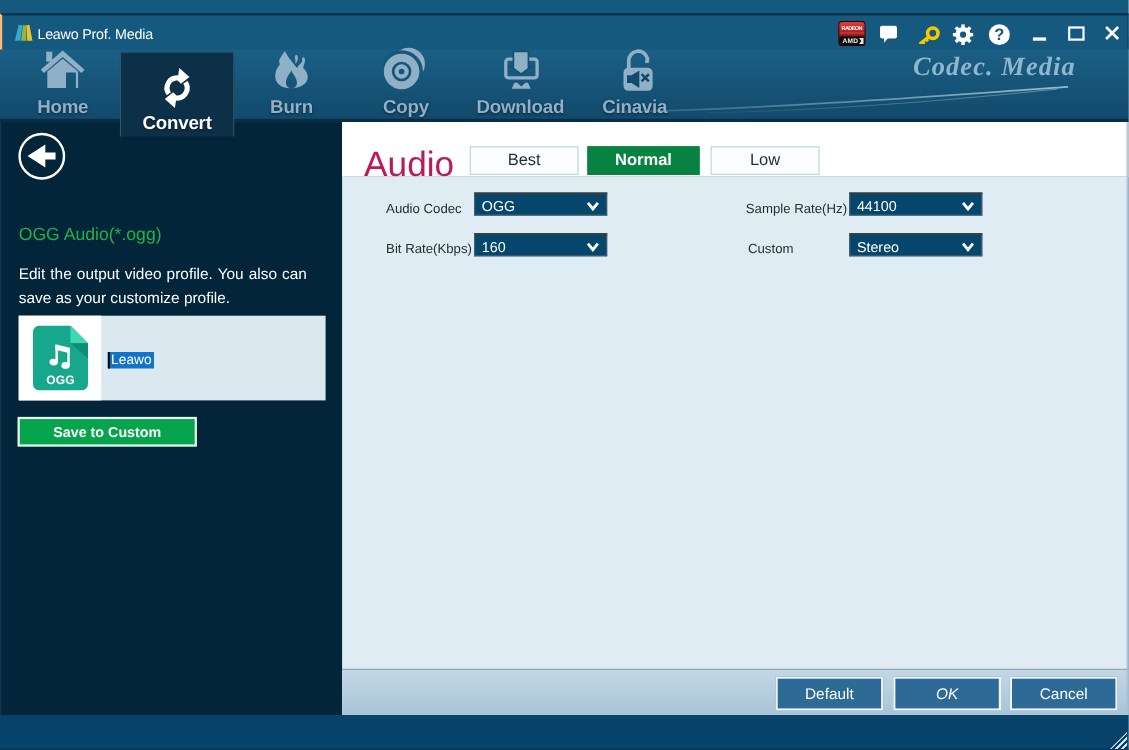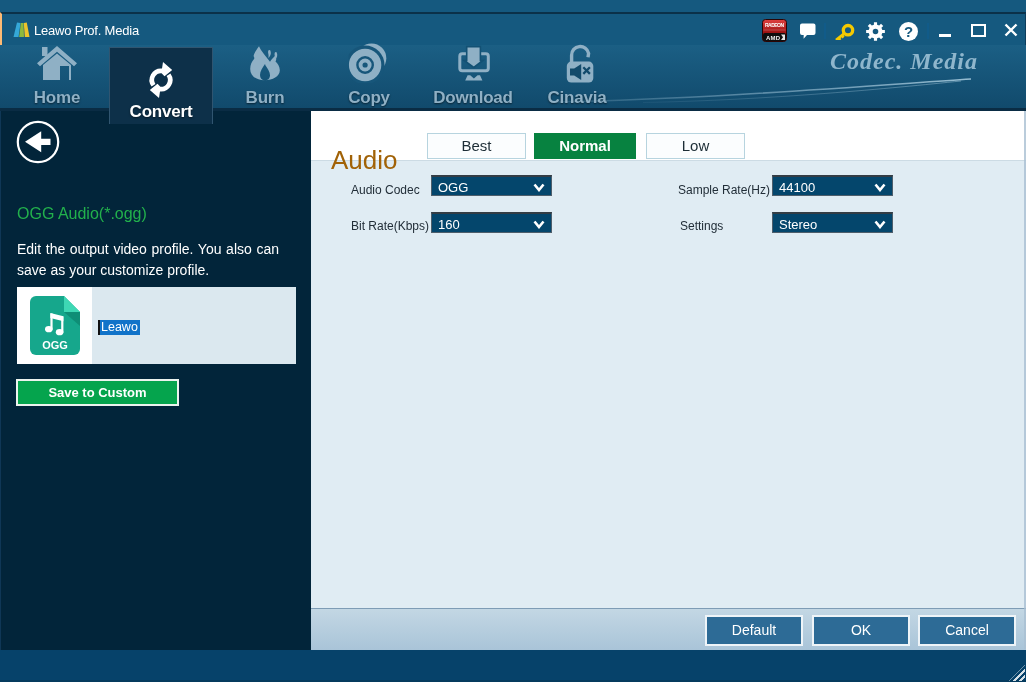--- a/index.html
+++ b/index.html
@@ -38,21 +38,21 @@
 #cardwhite { position:absolute; left:0; top:0; width:75px; height:77px; background:#fff; }
 #oggicon { position:absolute; left:13px; top:9px; }
 #custom { position:absolute; left:81px; top:33px; background:#1173c9; color:#fff; font-size:12.5px; line-height:15px; padding:0 2px 0 1px; border-left:2px solid #111; }
 #savebtn { position:absolute; left:16px; top:268px; width:163px; height:27px; background:#05a44d;
   border:2px solid #ecf3ee; color:#fff; font-size:13px; font-weight:bold; text-align:center; line-height:23px; }
 
 
 #rightpanel { position:absolute; left:311px; top:111px; width:715px; height:539px; background:#e0ecf3; }
 #whitestrip { position:absolute; left:0; top:0; width:715px; height:50px; background:#fff;
   border-bottom:1px solid #ccdbe4; }
-#audiotitle { position:absolute; left:20px; top:34px; font-size:26px; color:#a16207; }
+#audiotitle { position:absolute; left:20px; top:20px; font-size:32px; color:#be185d; }
 .qbtn { position:absolute; top:22px; width:99px; height:26px; border:1px solid #b7d4df; background:#fbfdfe;
   text-align:center; font-size:15px; color:#1d2d36; line-height:24px; }
 #btn-normal { left:223px; width:102px; background:#078240; border:1px solid #078240; color:#fff; font-weight:bold; }
 .flabel { position:absolute; font-size:12px; color:#222e38; }
 .dd { position:absolute; width:121px; height:21px; background:#04466c; color:#fff; font-size:13px;
   line-height:21px; padding-left:6px; border:1px solid #4e5e6b; border-top:2px solid #333d45; }
 .dd svg { position:absolute; right:6px; top:6px; }
 
 
 #btmdiv { position:absolute; left:311px; top:608px; width:715px; height:1px; background:#7e9cb5; }
@@ -231,27 +231,27 @@
         <path d="M1.5 1.5 L6 7 L10.5 1.5" stroke="#fff" stroke-width="2.6" fill="none"></path>
       </svg></div>
   <div class="flabel" style="left:367px; top:72px;">Sample Rate(Hz)</div>
   <div class="dd" style="left:461px; top:64px;">44100<svg width="12" height="9">
         <path d="M1.5 1.5 L6 7 L10.5 1.5" stroke="#fff" stroke-width="2.6" fill="none"></path>
       </svg></div>
   <div class="flabel" style="left:40px; top:108px;">Bit Rate(Kbps)</div>
   <div class="dd" style="left:120px; top:101px;">160<svg width="12" height="9">
         <path d="M1.5 1.5 L6 7 L10.5 1.5" stroke="#fff" stroke-width="2.6" fill="none"></path>
       </svg></div>
-  <div class="flabel" style="left:369px; top:108px;">Settings</div>
+  <div class="flabel" style="left:369px; top:108px;">Custom</div>
   <div class="dd" style="left:461px; top:101px;">Stereo<svg width="12" height="9">
         <path d="M1.5 1.5 L6 7 L10.5 1.5" stroke="#fff" stroke-width="2.6" fill="none"></path>
       </svg></div>
 </div>
 <div id="btmdiv"></div>
 <div id="btmbar">
   <div class="bbtn" style="left:394px;">Default</div>
-  <div class="bbtn" style="left:501px;">OK</div>
+  <div class="bbtn" style="left:501px;font-style:italic;">OK</div>
   <div class="bbtn" style="left:607px;">Cancel</div>
 </div>
 <div class="abs" style="left:0; top:111px; width:1px; height:539px; background:#0f3756;"></div>
 <div class="abs" style="left:1024px; top:111px; width:2px; height:538px; background:#a9bfd2; opacity:0.8;"></div>
 <div id="statusbar"></div>
 <div id="grip"></div>
 
 </body></html>

